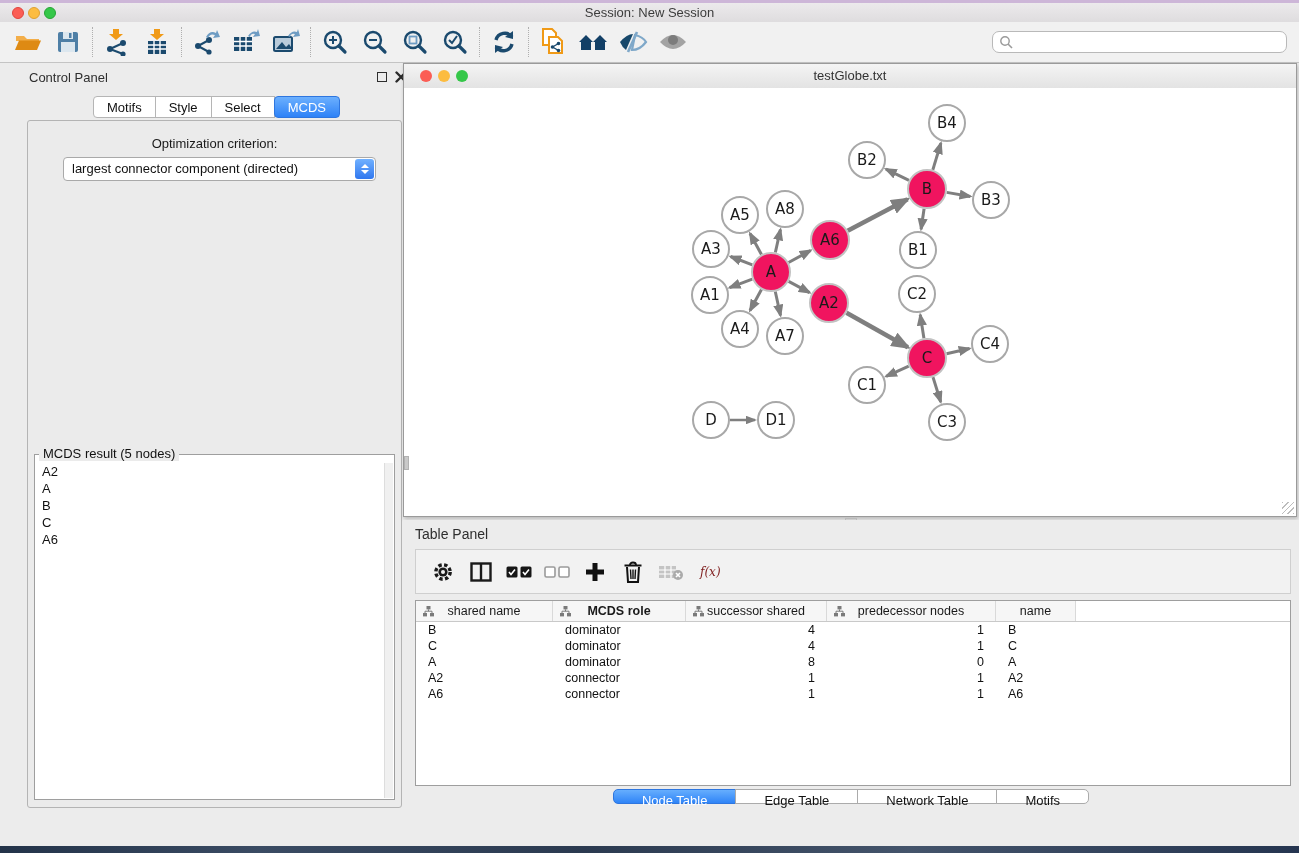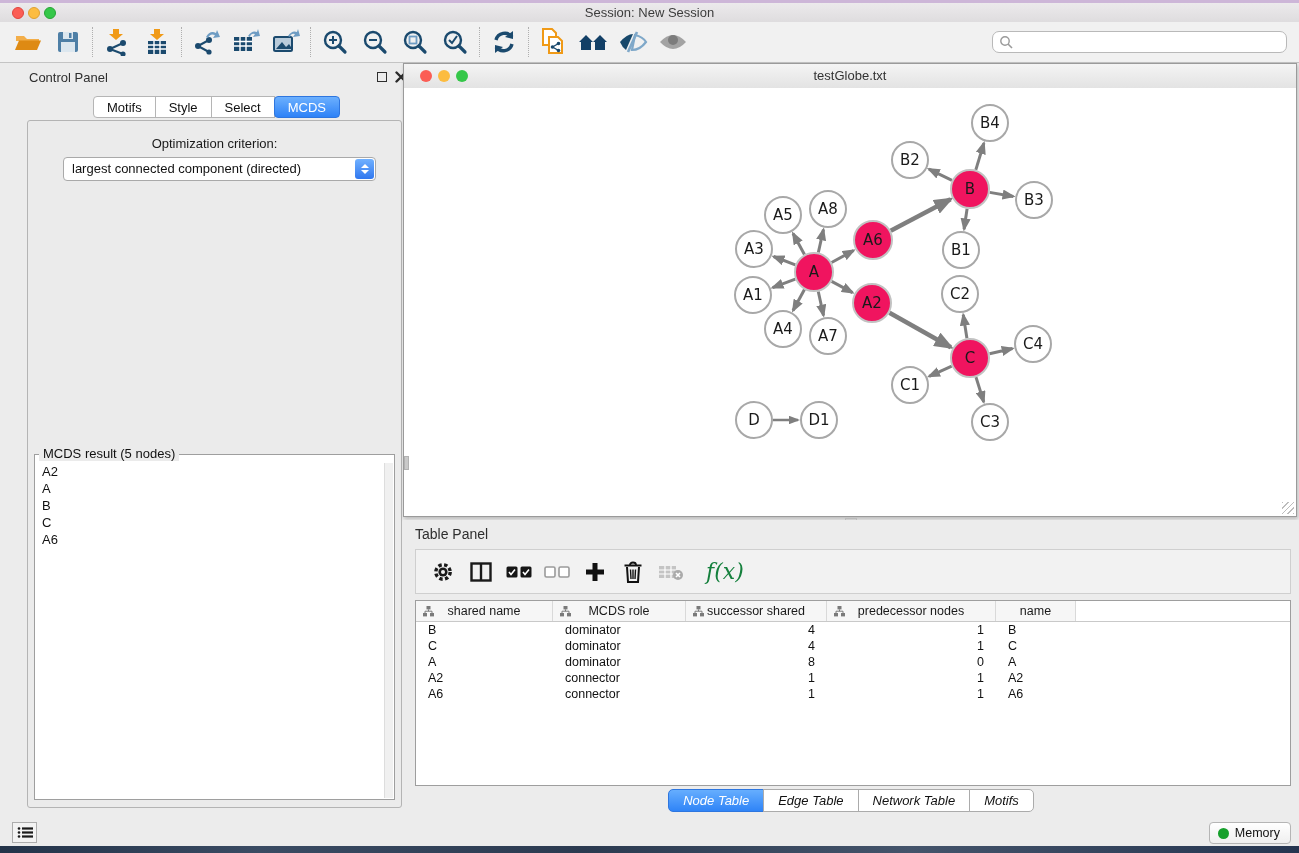--- a/index.html
+++ b/index.html
@@ -63,48 +63,48 @@
   
   .netwin { position:absolute; left:403px; top:63px; width:894px; height:454px; background:#fff;
     border:1px solid #9A9A9A; box-shadow:1px 2px 4px rgba(0,0,0,.22); }
   .netwin-titlebar { position:absolute; left:0; top:0; width:100%; height:35px;
     background:linear-gradient(#F4F4F4,#DCDCDC); border-bottom:1px solid #ABABAB; }
   .netwin-titlebar .title { position:absolute; left:0; right:0; top:4px; text-align:center; font-size:13px; color:#333; }
   .ntl { position:absolute; top:6px; width:12px; height:12px; border-radius:50%; }
   .ntl.red { left:16px; background:#FB5D55; }
   .ntl.yellow { left:34px; background:#FCBC40; }
   .ntl.green { left:52px; background:#35C749; }
-  .net-canvas { position:absolute; left:0; top:24px; width:892px; height:428px; background:#fff; overflow:hidden;padding-left:43px; }
+  .net-canvas { position:absolute; left:0; top:24px; width:892px; height:428px; background:#fff; overflow:hidden; }
   .vthumb { position:absolute; left:0px; top:368px; width:5px; height:14px; background:#C9C9C9; border:1px solid #B2B2B2; }
   .resize-grip { position:absolute; right:2px; bottom:2px; width:12px; height:12px;
     background:repeating-linear-gradient(135deg,#BDBDBD 0 1px,transparent 1px 4px); }
   .pane-thumb { position:absolute; left:845px; top:518px; width:12px; height:5px; background:#CFCFCF; border:1px solid #BBB; }
   svg text { font-family:"DejaVu Sans","Liberation Sans",sans-serif; }
 
   
   .tpanel { position:absolute; left:403px; top:520px; width:896px; height:295px; background:#ECECEC; }
   .tpanel-header { position:absolute; left:0; top:5px; width:100%; height:18px; }
   .tpanel-header .ptitle { position:absolute; left:12px; top:1px; font-size:14px; color:#2E2E2E; }
   .tp-toolbar { position:absolute; left:12px; top:29px; width:876px; height:45px; background:#F2F2F2;
     border:1px solid #CFCFCF; display:flex; align-items:center; padding-left:8px; }
   .tp-btn { width:38px; height:34px; display:flex; align-items:center; justify-content:center; cursor:default; }
-  .fx-label { font-size:22px; color:#15803d; font-family:"DejaVu Serif","Liberation Serif",serif; font-style:italic; margin-left:16px; }
+  .fx-label { font-size:12px; color:#7f1d1d; font-family:"DejaVu Serif","Liberation Serif",serif; font-style:italic; margin-left:10px; }
   .ntable { position:absolute; left:12px; top:80px; width:876px; height:186px; background:#fff; border:1px solid #9E9E9E; }
   .ntable-head { display:flex; height:21px; background:#F6F6F6; border-bottom:1px solid #C9C9C9; }
   .th { display:flex; align-items:center; justify-content:center; gap:5px; font-size:12.5px; color:#1A1A1A;
     border-right:1px solid #D9D9D9; position:relative; }
   .th .tree-ico { position:absolute; left:7px; top:5px; }
   .th:last-child { border-right:none; }
   .tr { display:flex; height:16px; }
   .td { font-size:12.5px; color:#111; line-height:16px; overflow:hidden; white-space:nowrap; }
   .td.al { text-align:left; padding-left:12px; }
   .td.ar { text-align:right; padding-right:12px; }
   .tp-tabs { position:absolute; left:0; top:269px; width:100%; display:flex; justify-content:center; }
-  .tp-tab { height:23px; padding:0 14px; line-height:22px; font-size:13px; color:#111; background:#fff;
-    border:1px solid #ABABAB; margin-left:-1px; cursor:default;font-style:italic; }
+  .tp-tab { height:15px; padding:0 28px; line-height:22px; font-size:13px; color:#111; background:#fff;
+    border:1px solid #ABABAB; margin-left:-1px; cursor:default; }
   .tp-tab:first-child { border-radius:5px 0 0 5px; margin-left:0; }
   .tp-tab:last-child { border-radius:0 5px 5px 0; }
   .tp-tab.active { background:linear-gradient(#66AEFE,#2F84F7); color:#fff; border-color:#2E76DF; }
 
   
   .statusbar { position:absolute; left:0; top:815px; width:1299px; height:31px; background:#ECECEC; }
   .list-btn { position:absolute; left:12px; top:7px; width:25px; height:21px; background:#F3F3F3;
     border:1px solid #ADADAD; display:flex; align-items:center; justify-content:center; }
   .memory-btn { position:absolute; right:8px; top:7px; height:22px; padding:0 10px 0 8px;
     background:linear-gradient(#FFFFFF,#EFEFEF); border:1px solid #B5B5B5; border-radius:4px;
@@ -273,21 +273,21 @@
     </div>
     <div class="cp-tabs">
         <div class="cp-tab">Motifs</div>
         <div class="cp-tab">Style</div>
         <div class="cp-tab">Select</div>
         <div class="cp-tab active">MCDS</div>
       </div>
     <div class="cp-inner">
       <div class="opt-label">Optimization criterion:</div>
       <div class="dropdown">
-        <span>largest connected component (directed)</span>
+        <span>largest connector component (directed)</span>
         <div class="dd-stepper">
             <div class="up"></div>
             <div class="down"></div>
           </div>
       </div>
       <div class="result-box">
         <div class="result-legend">MCDS result (5 nodes)</div>
         <div class="result-list">
             <div class="result-item">A2</div>
             <div class="result-item">A</div>
@@ -488,21 +488,21 @@
       <div class="ntable-head">
           <div class="th" style="width: 137px;">
             <svg class="tree-ico" width="11" height="11" viewBox="0 0 11 11">
               <rect x="3.5" y="0" width="4" height="3.4" fill="#7A7A7A"></rect>
               <rect x="0" y="7" width="4" height="3.4" fill="#7A7A7A"></rect>
               <rect x="7" y="7" width="4" height="3.4" fill="#7A7A7A"></rect>
               <path d="M5.5 3.4 V5.2 M2 7 V5.2 H9 V7" fill="none" stroke="#7A7A7A" stroke-width="1"></path>
             </svg>
             <span>shared name</span>
           </div>
-          <div class="th" style="width: 133px;">
+          <div class="th" style="width: 133px; font-weight: bold;">
             <svg class="tree-ico" width="11" height="11" viewBox="0 0 11 11">
               <rect x="3.5" y="0" width="4" height="3.4" fill="#7A7A7A"></rect>
               <rect x="0" y="7" width="4" height="3.4" fill="#7A7A7A"></rect>
               <rect x="7" y="7" width="4" height="3.4" fill="#7A7A7A"></rect>
               <path d="M5.5 3.4 V5.2 M2 7 V5.2 H9 V7" fill="none" stroke="#7A7A7A" stroke-width="1"></path>
             </svg>
             <span>MCDS role</span>
           </div>
           <div class="th" style="width: 141px;">
             <svg class="tree-ico" width="11" height="11" viewBox="0 0 11 11">
@@ -566,31 +566,15 @@
         </div>
     </div>
     <div class="tp-tabs">
         <div class="tp-tab active">Node Table</div>
         <div class="tp-tab">Edge Table</div>
         <div class="tp-tab">Network Table</div>
         <div class="tp-tab">Motifs</div>
       </div>
   </div>
 
-  <div class="statusbar">
-    <div class="list-btn">
-      <svg width="16" height="13" viewBox="0 0 16 13">
-        <circle cx="2" cy="2.5" r="1.3" fill="#1A1A1A"></circle>
-          <rect x="5" y="1.4" width="11" height="2.2" fill="#1A1A1A"></rect>
-        <circle cx="2" cy="6.5" r="1.3" fill="#1A1A1A"></circle>
-          <rect x="5" y="5.4" width="11" height="2.2" fill="#1A1A1A"></rect>
-        <circle cx="2" cy="10.5" r="1.3" fill="#1A1A1A"></circle>
-          <rect x="5" y="9.4" width="11" height="2.2" fill="#1A1A1A"></rect>
-      </svg>
-    </div>
-    <div class="memory-btn">
-      <div class="memory-dot"></div>
-      <span>Memory</span>
-    </div>
-  </div>
 
   <div class="wallpaper"></div>
 </div>
 
 </body></html>

